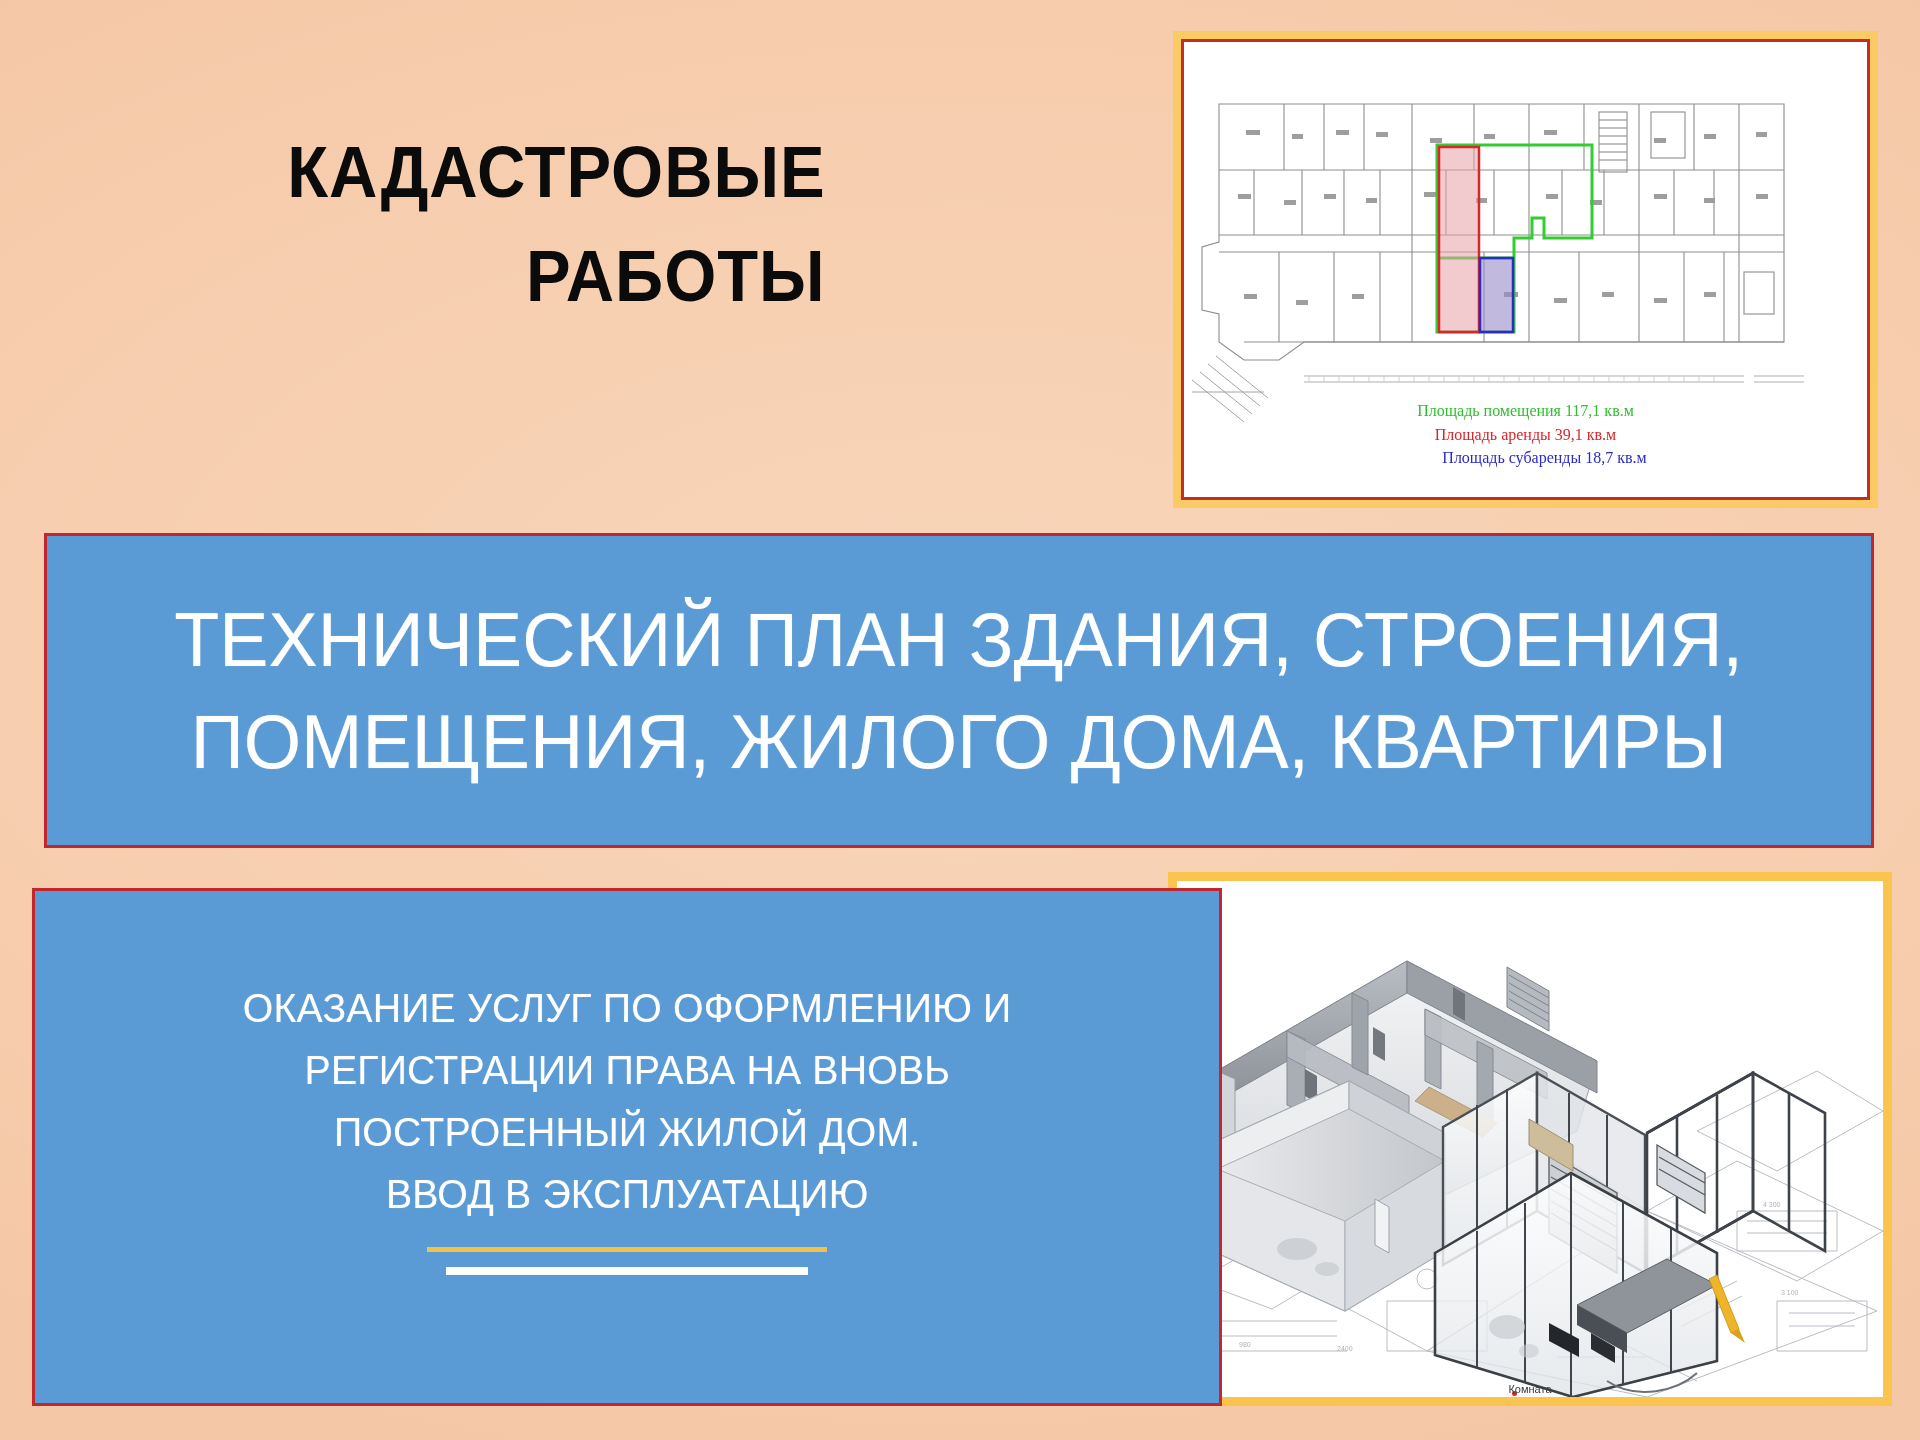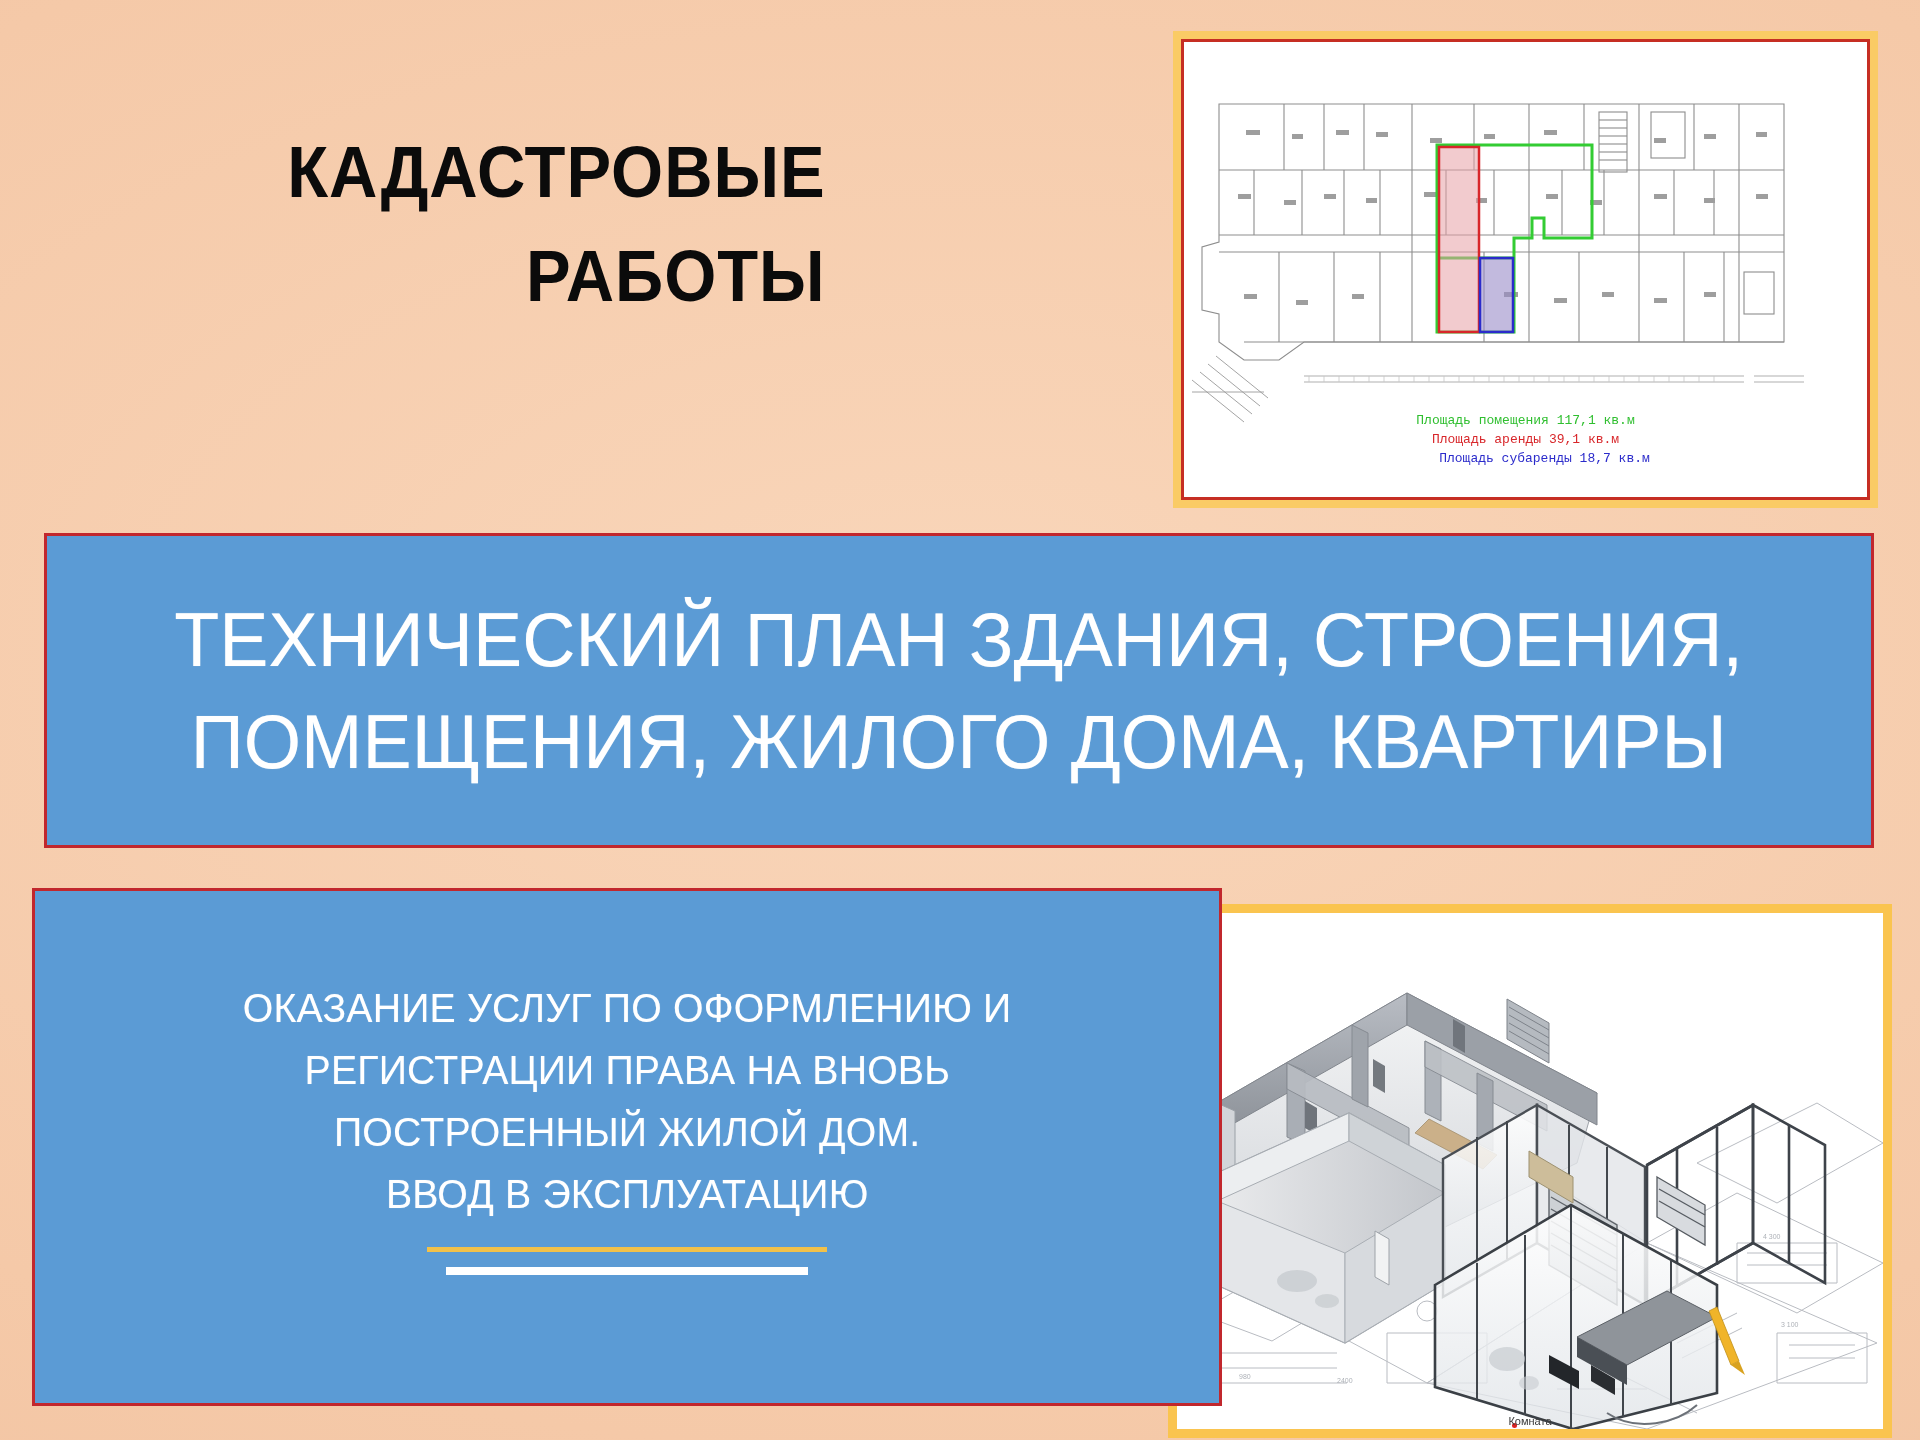--- a/index.html
+++ b/index.html
@@ -69,22 +69,22 @@
   }
   .plan-legend {
     position: absolute;
     left: 0;
     right: 0;
     bottom: 28px;
     text-align: center;
     line-height: 1.45;
   }
   .plan-legend div {
-    font-size: 13px;
-    font-family: Liberation Mono, monospace;
+    font-size: 16px;
+    font-family: Liberation Serif, serif;
     white-space: nowrap;
   }
   .lg-green { color: #2FBF2F; }
   .lg-red   { color: #D8262A; }
   .lg-blue  { color: #2B2BCB; margin-left: 38px; }
 
   
   .banner {
     position: absolute;
     left: 44px;
@@ -153,21 +153,20 @@
   
   .render-frame {
     position: absolute;
     left: 1168px;
     top: 872px;
     width: 724px;
     height: 534px;
     background: #FAC44F;
     padding: 9px;
     z-index: 5;
-    margin-top: 32px;
   }
   .render-inner {
     width: 100%;
     height: 100%;
     background: #FDFDFD;
     position: relative;
     overflow: hidden;
   }
   .render-canvas { position: absolute; inset: 0; }
   .render-label {

